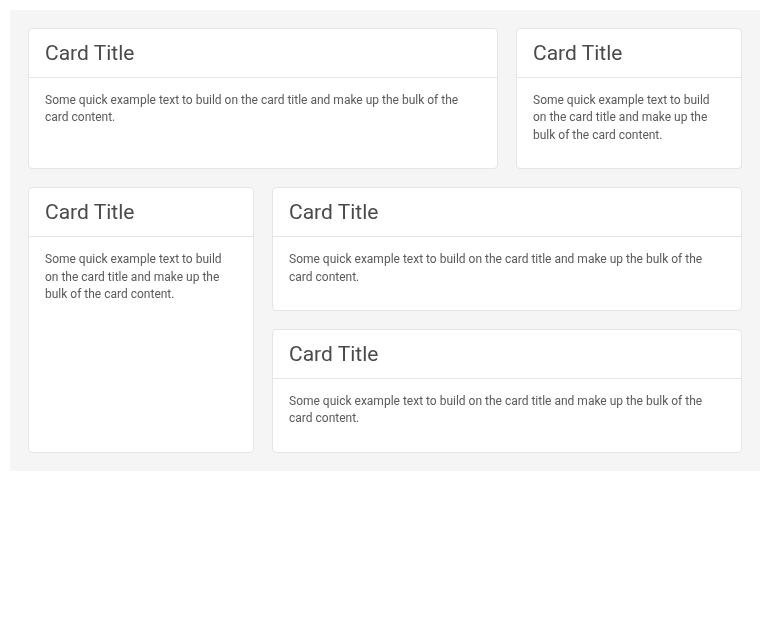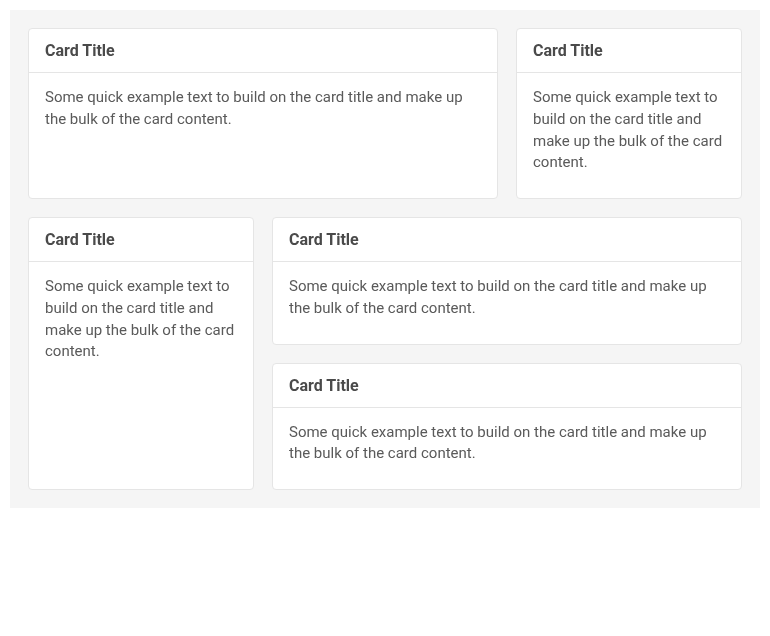--- a/index.html
+++ b/index.html
@@ -30,30 +30,30 @@
       border: 1px solid #e5e5e5;
       border-radius: 4px;
       display: flex;
       flex-direction: column;
     }
     .card-header {
       padding: 12px 16px;
       border-bottom: 1px solid #e5e5e5;
     }
     .card-title {
-      font-size: 16px;
-      font-weight: 700;
+      font-size: 21px;
+      font-weight: 400;
       color: #4a4a4a;
     }
     .card-body {
       padding: 14px 16px 24px 16px;
       flex: 1;
     }
     .card-text {
-      font-size: 15px;
+      font-size: 12px;
       color: #5a5a5a;
       line-height: 1.45;
     }
     .col-wide {
       flex: 0 0 470px;
     }
     .col-narrow {
       flex: 1;
     }
     .col-left {

